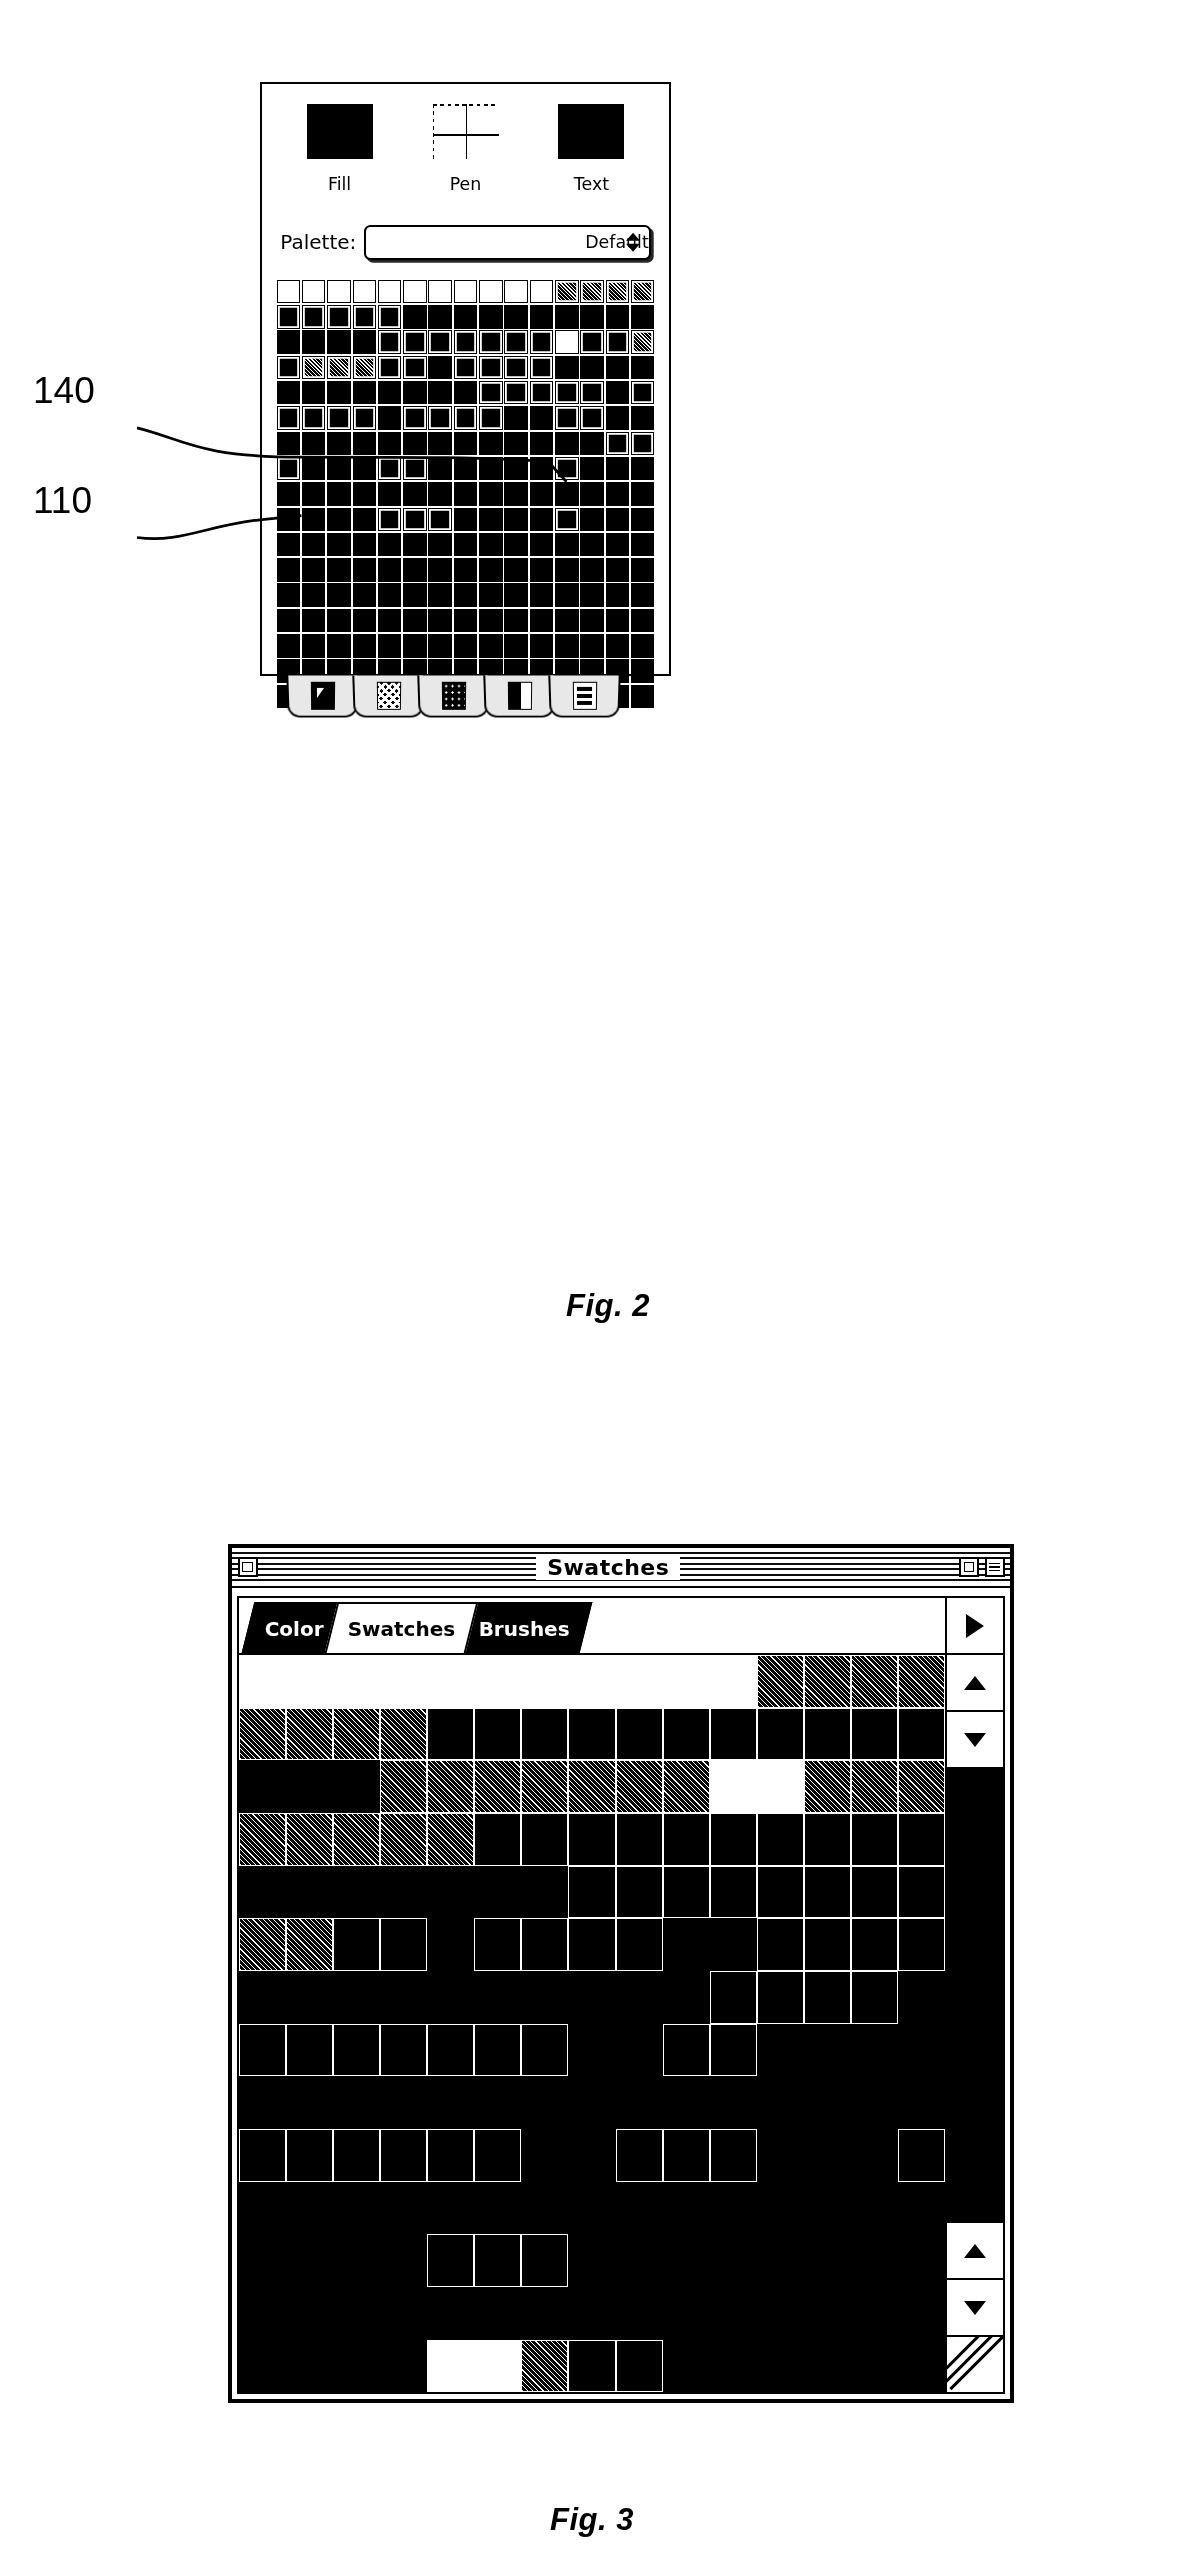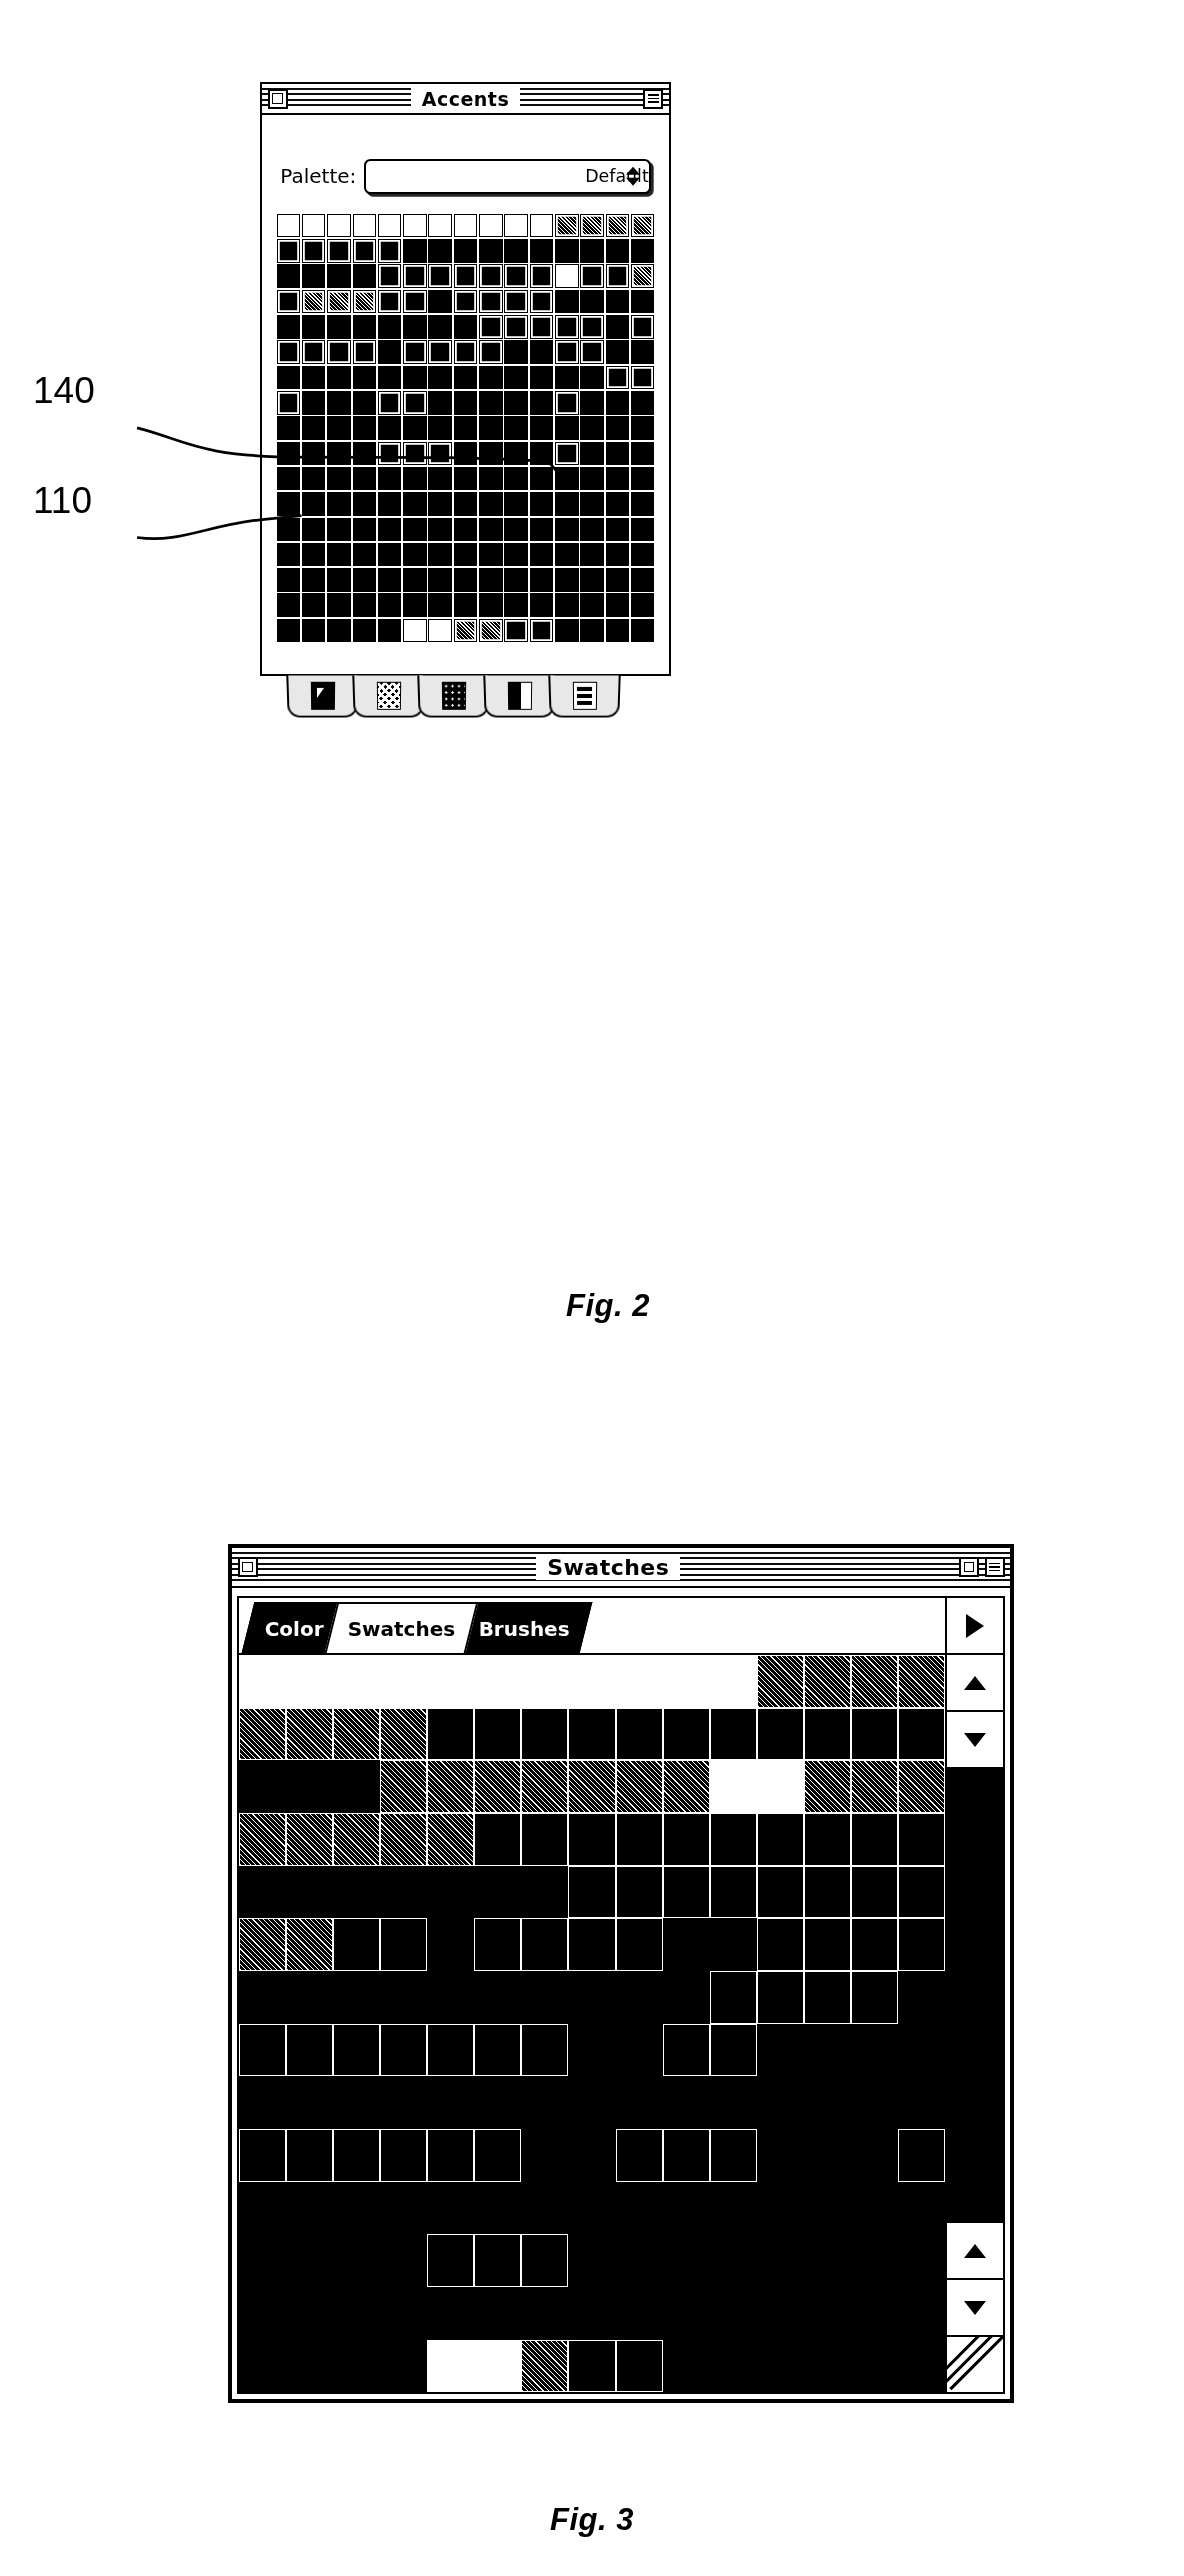--- a/index.html
+++ b/index.html
@@ -127,35 +127,42 @@
   .f3-grip{height:55px;background:#fff;position:relative;overflow:hidden;}
   .f3-grip i{position:absolute;width:2.7px;height:82px;background:#000;transform:rotate(45deg);}
 </style>
 </head>
 <body>
 
 <div class="fig" id="fig2">
 
   <div class="win" id="fig2win">
 
-    <div class="titlebar">
-      <div class="tb-btn tb-left">
-          <span class="inner"></span>
-        </div>
-      <div class="tb-stripes"></div>
-      <div class="tb-title">Accents</div>
-      <div class="tb-lines">
-          <i></i>
-          <i></i>
-          <i></i>
-        </div>
-    </div>
 
     <div class="f2-body">
 
+      <div class="acc-row">
+        <div class="acc-cell">
+          <div class="sw-box"></div>
+          <div class="acc-label">Fill</div>
+        </div>
+        <div class="acc-cell">
+          <div class="pen-box">
+            <span class="dashv"></span>
+              <span class="dashh"></span>
+            <span class="vline"></span>
+              <span class="hline"></span>
+          </div>
+          <div class="acc-label">Pen</div>
+        </div>
+        <div class="acc-cell">
+          <div class="sw-box"></div>
+          <div class="acc-label">Text</div>
+        </div>
+      </div>
 
       <div class="pal-row">
         <div class="pal-label">Palette:</div>
         <div class="pal-select">
           <div class="pal-value">Default</div>
           <div class="pal-arrows">
             <span class="up"></span>
               <span class="dn"></span>
           </div>
         </div>

